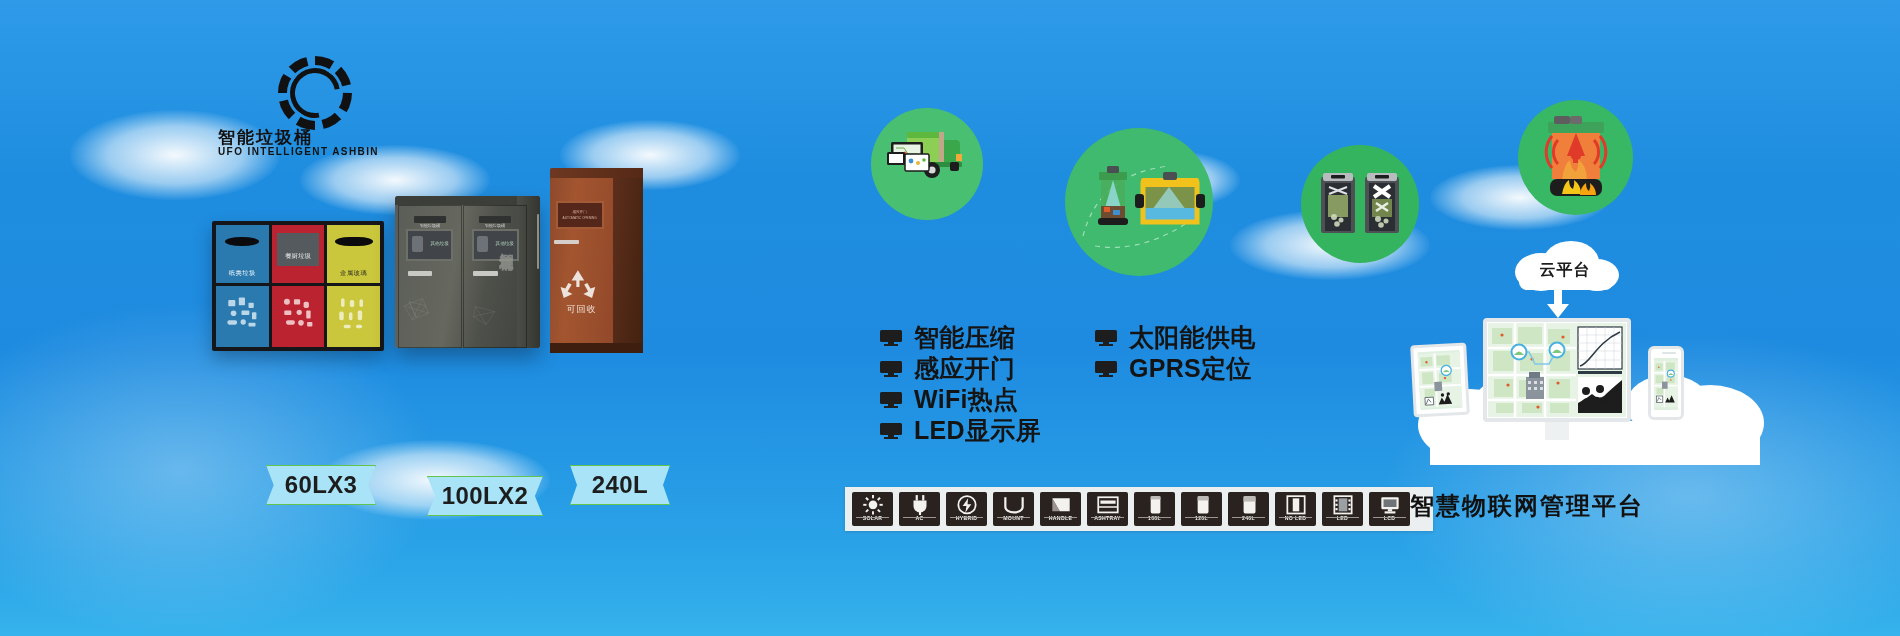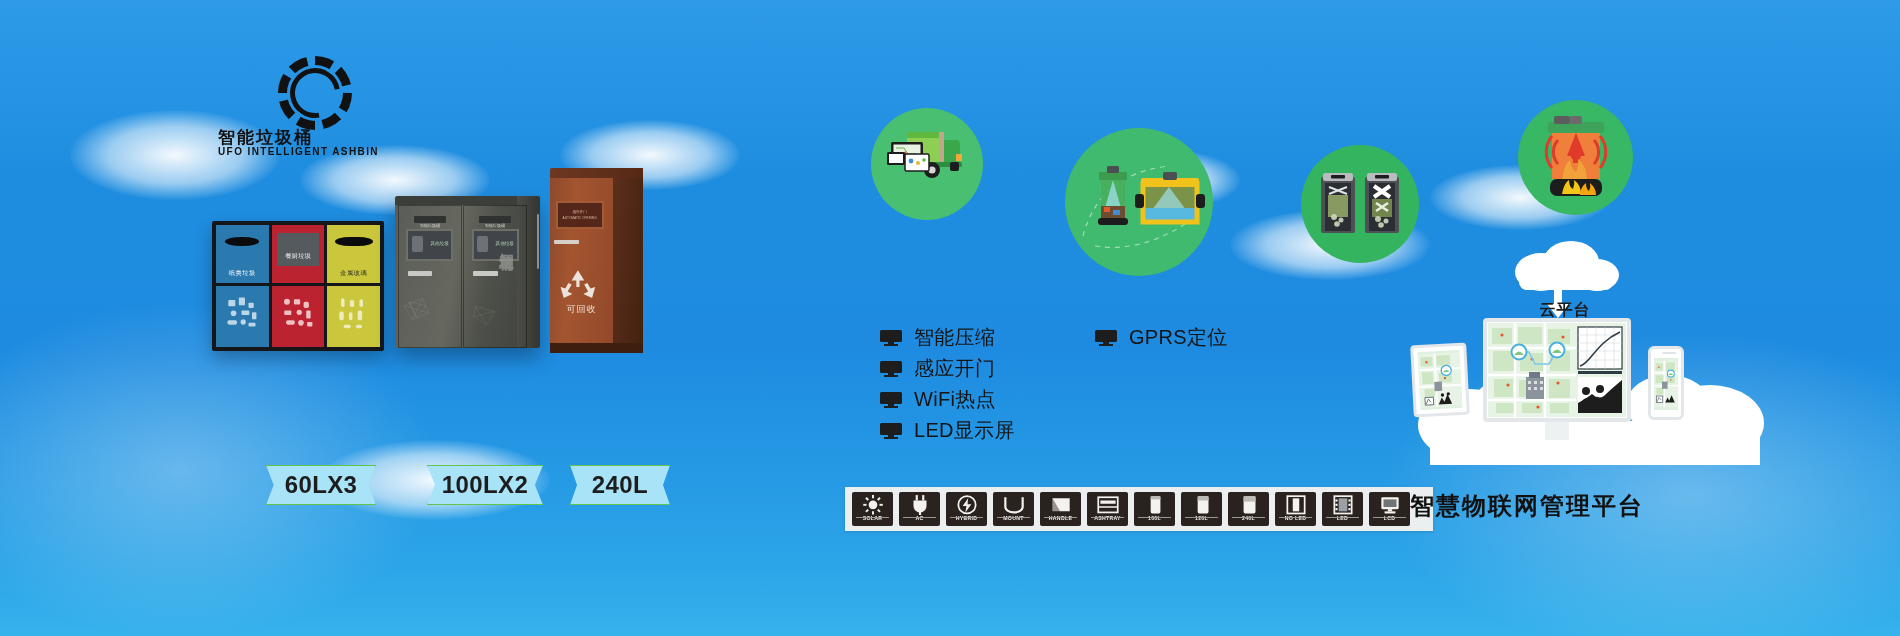--- a/index.html
+++ b/index.html
@@ -114,59 +114,59 @@
 
   
   .banner {
     position:absolute; height:40px; background:#a8e3f7; border:1.5px solid #62c44a;
     display:flex; align-items:center; justify-content:center;
     -webkit-clip-path: polygon(0 0, 100% 0, 93% 50%, 100% 100%, 0 100%, 7% 50%);
     clip-path: polygon(0 0, 100% 0, 93% 50%, 100% 100%, 0 100%, 7% 50%);
   }
   .banner span { font-size:24px; font-weight:700; color:#1d1d1d; letter-spacing:.4px;}
   #banner-1 { left:266px; top:465px; width:110px; }
-  #banner-2 { left:427px; top:465px; width:116px; }
+  #banner-2 { left:427px; top:476px; width:116px; }
   #banner-3 { left:570px; top:465px; width:100px; }
 
   
   .gcircle { position:absolute; border-radius:50%; background:#45c16a; }
   #circ-1 { left:871px; top:108px; width:112px; height:112px; background:#49bf72;}
   #circ-2 { left:1065px; top:128px; width:148px; height:148px; background:#3fba6e;}
   #circ-3 { left:1301px; top:145px; width:118px; height:118px; background:#35b45f;}
   #circ-4 { left:1518px; top:100px; width:115px; height:115px; background:#38b764;}
 
   
   #features { position:absolute; left:880px; top:322px; width:420px; }
   #features .col { position:absolute; top:0; }
   #features .colA { left:0; }
   #features .colB { left:215px; }
   .frow { display:flex; align-items:center; height:31px; }
   .frow .mon { width:22px; height:16px; margin-right:12px; position:relative; flex:0 0 auto;}
   .frow .mon .scr { position:absolute; left:0; top:0; width:22px; height:12px; background:#1d1d1d; border-radius:1.5px;}
   .frow .mon .stand { position:absolute; left:8px; top:12px; width:6px; height:2.5px; background:#1d1d1d;}
   .frow .mon .base { position:absolute; left:4px; top:14.5px; width:14px; height:1.8px; background:#1d1d1d;}
-  .frow .ftxt { font-size:20px; font-weight:400; color:#141414; white-space:nowrap; letter-spacing:.3px;}
+  .frow .ftxt { font-size:25px; font-weight:700; color:#141414; white-space:nowrap; letter-spacing:.3px;}
 
   
   #spec-strip {
     position:absolute; left:845px; top:487px; width:588px; height:44px;
     background:#eceff0; display:flex; align-items:center; padding:0 7px; gap:6px;
     box-shadow:0 1px 3px rgba(0,0,0,.15);
   }
   .spec { width:41px; height:34px; background:#2a221e; border-radius:2px; position:relative;
           display:flex; flex-direction:column; align-items:center; justify-content:flex-start; padding-top:3px;}
   .spec .glyph { width:26px; height:19px; position:relative; display:flex; align-items:center; justify-content:center;}
   .spec .slabel { font-size:5.2px; color:#f2f2f2; letter-spacing:.3px; font-weight:700; margin-top:1px; white-space:nowrap;}
   .spec .sline { position:absolute; left:4px; right:4px; bottom:8.5px; height:.5px; background:#9b9590;}
 
   
   #platform { position:absolute; left:1410px; top:240px; width:380px; height:300px; }
   #cloud-badge { position:absolute; left:95px; top:0px; width:120px; height:58px; }
   #cloud-badge .ctxt { position:absolute; left:0; top:20px; width:120px; text-align:center;
-      font-size:16px; color:#1c1c1c; font-weight:600; letter-spacing:1px; z-index:5;margin-top:40px;}
+      font-size:16px; color:#1c1c1c; font-weight:600; letter-spacing:1px; z-index:5;}
   #monitor { position:absolute; left:73px; top:78px; width:148px; height:104px; }
   #monitor .bez { position:absolute; inset:0; background:#fff; border:4px solid #e3e7e9; border-radius:4px;}
   #monitor .scr { position:absolute; left:5px; top:5px; right:5px; bottom:5px; background:#dff0e0; overflow:hidden;}
   #monitor .neck { position:absolute; left:62px; top:104px; width:24px; height:18px; background:#eef1f2;}
   #monitor .foot { position:absolute; left:40px; top:122px; width:68px; height:7px; background:#fff; border-radius:2px;}
   #tablet { position:absolute; left:2px; top:104px; width:56px; height:72px; background:#fff; border:3px solid #e3e7e9; border-radius:4px; transform:rotate(-3deg);}
   #tablet .s { position:absolute; inset:4px; background:#dff0e0; overflow:hidden;}
   #phone { position:absolute; left:238px; top:106px; width:36px; height:74px; background:#fff; border:3px solid #e3e7e9; border-radius:6px;}
   #phone .s { position:absolute; left:3px; top:9px; right:3px; bottom:7px; background:#dff0e0; overflow:hidden;}
   #phone .spk { position:absolute; left:11px; top:3px; width:14px; height:2px; background:#dfe4e6; border-radius:1px;}
@@ -471,20 +471,28 @@
         <span class="ftxt">LED显示屏</span>
       </div>
     </div>
     <div class="col colB">
       <div class="frow">
         <span class="mon">
             <span class="scr"></span>
             <span class="stand"></span>
             <span class="base"></span>
           </span>
+        <span class="ftxt">太阳能供电</span>
+      </div>
+      <div class="frow">
+        <span class="mon">
+            <span class="scr"></span>
+            <span class="stand"></span>
+            <span class="base"></span>
+          </span>
         <span class="ftxt">GPRS定位</span>
       </div>
     </div>
   </div>
 
   <div id="spec-strip">
 
     <div class="spec">
         <span class="glyph">
       <svg viewBox="0 0 24 20">

